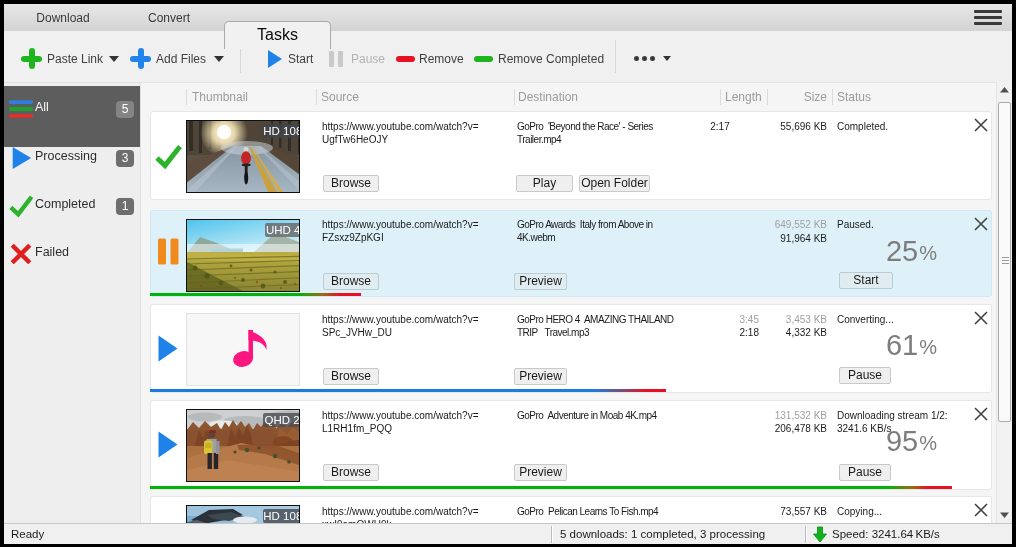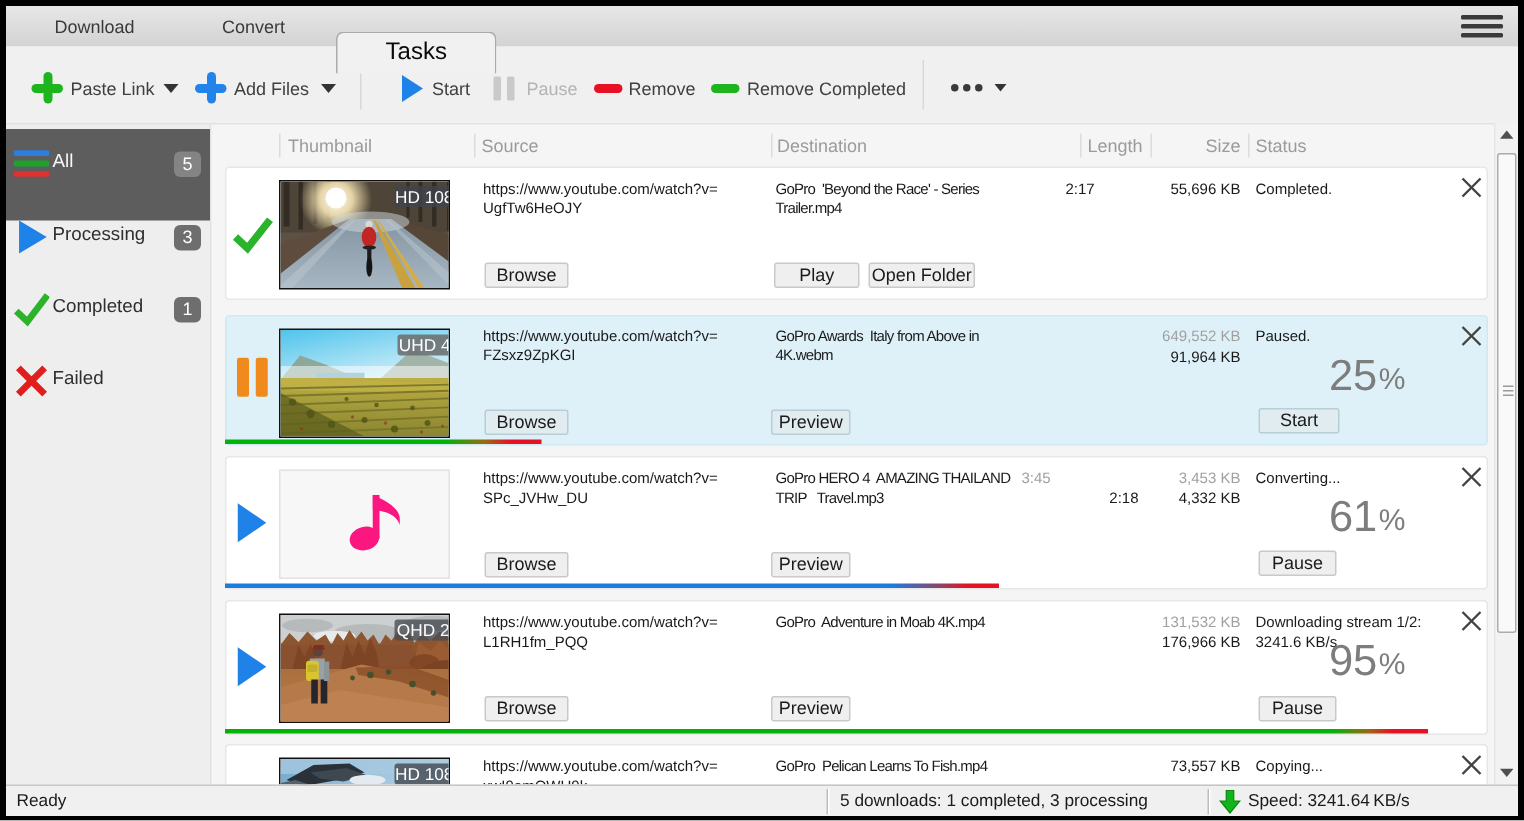--- a/index.html
+++ b/index.html
@@ -301,21 +301,21 @@
       <g fill="#fb1680">
             <ellipse cx="56" cy="45" rx="10" ry="7.8" transform="rotate(-14 56 45)"></ellipse>
             <rect x="61.5" y="16" width="4.5" height="29"></rect>
             <path d="M61.5,16 C 68,19 78,23 79.5,31 L79.5,36 C 77,28 68,26.5 61.5,26 Z"></path>
           </g>
     </svg></div>
     <div class="txt" style="left:171px;top:7.5px">https://www.youtube.com/watch?v=<br>SPc_JVHw_DU</div>
     <div class="btn" style="left:172px;top:63px;width:56px">Browse</div>
     <div class="txt ls" style="left:366px;top:7.5px">GoPro HERO 4&nbsp; AMAZING THAILAND<br>TRIP&nbsp;&nbsp; Travel.mp3</div>
     <div class="btn" style="left:363px;top:63px;width:53px">Preview</div>
-    <div class="txt gray" style="left:530px;top:7.5px;width:78px;">3:45</div>
+    <div class="txt gray" style="left:530px;top:7.5px;width:78px;text-align:right">3:45</div>
     <div class="txt" style="left:530px;top:21px;width:78px;text-align:right">2:18</div>
     <div class="txt gray" style="left:596px;top:7.5px;width:80px;text-align:right">3,453 KB</div>
     <div class="txt" style="left:596px;top:21px;width:80px;text-align:right">4,332 KB</div>
     <div class="txt" style="left:686px;top:7.5px">Converting...</div>
     <div class="pct">61<span>%</span></div>
     <div class="btn" style="left:688px;top:62px;width:52px">Pause</div>
     <svg class="xbtn" viewBox="0 0 14 14">
         <path d="M1,1 L13,13 M13,1 L1,13" stroke="#41453f" stroke-width="1.6"></path>
       </svg>
     <div class="pbar" style="width:516px;background:linear-gradient(90deg,#1b7ce0 0 86%,#84486e 92%,#e81123 96% 100%)"></div>
@@ -382,21 +382,21 @@
             <rect x="29" y="31" width="3.5" height="13" fill="#8d959b"></rect>
           </g>
       <rect x="76" y="3" width="46" height="14" rx="2" fill="#4a4e54" opacity="0.8"></rect>
       <text x="99" y="14" font-size="11.5" fill="#fff" text-anchor="middle" font-family="Liberation Sans,sans-serif">QHD 2K</text>
     </svg></div>
     <div class="txt" style="left:171px;top:7.5px">https://www.youtube.com/watch?v=<br>L1RH1fm_PQQ</div>
     <div class="btn" style="left:172px;top:63px;width:56px">Browse</div>
     <div class="txt ls" style="left:366px;top:7.5px">GoPro&nbsp; Adventure in Moab 4K.mp4</div>
     <div class="btn" style="left:363px;top:63px;width:53px">Preview</div>
     <div class="txt gray" style="left:596px;top:7.5px;width:80px;text-align:right">131,532 KB</div>
-    <div class="txt" style="left:596px;top:21px;width:80px;text-align:right">176,966 KB</div>
+    <div class="txt" style="left:596px;top:21px;width:80px;text-align:right">206,478 KB</div>
     <div class="txt" style="left:686px;top:7.5px">Downloading stream 1/2:<br>3241.6 KB/s</div>
     <div class="pct">95<span>%</span></div>
     <div class="btn" style="left:688px;top:63px;width:52px">Pause</div>
     <svg class="xbtn" viewBox="0 0 14 14">
         <path d="M1,1 L13,13 M13,1 L1,13" stroke="#41453f" stroke-width="1.6"></path>
       </svg>
     <div class="pbar" style="width:802px;background:linear-gradient(90deg,#00b306 0 92%,#9a6a12 95%,#e81123 97% 100%)"></div>
   </div>
 
   <div class="row" style="top:413px">

